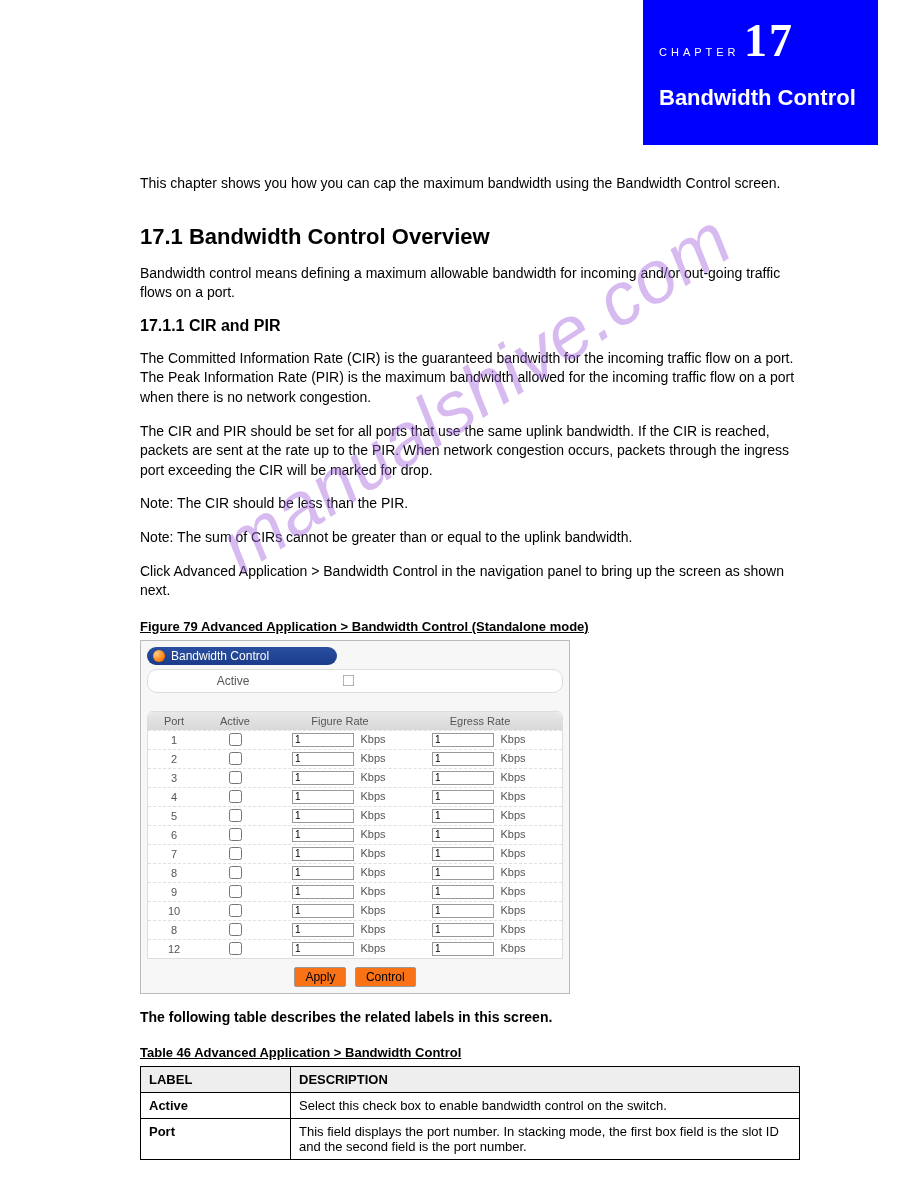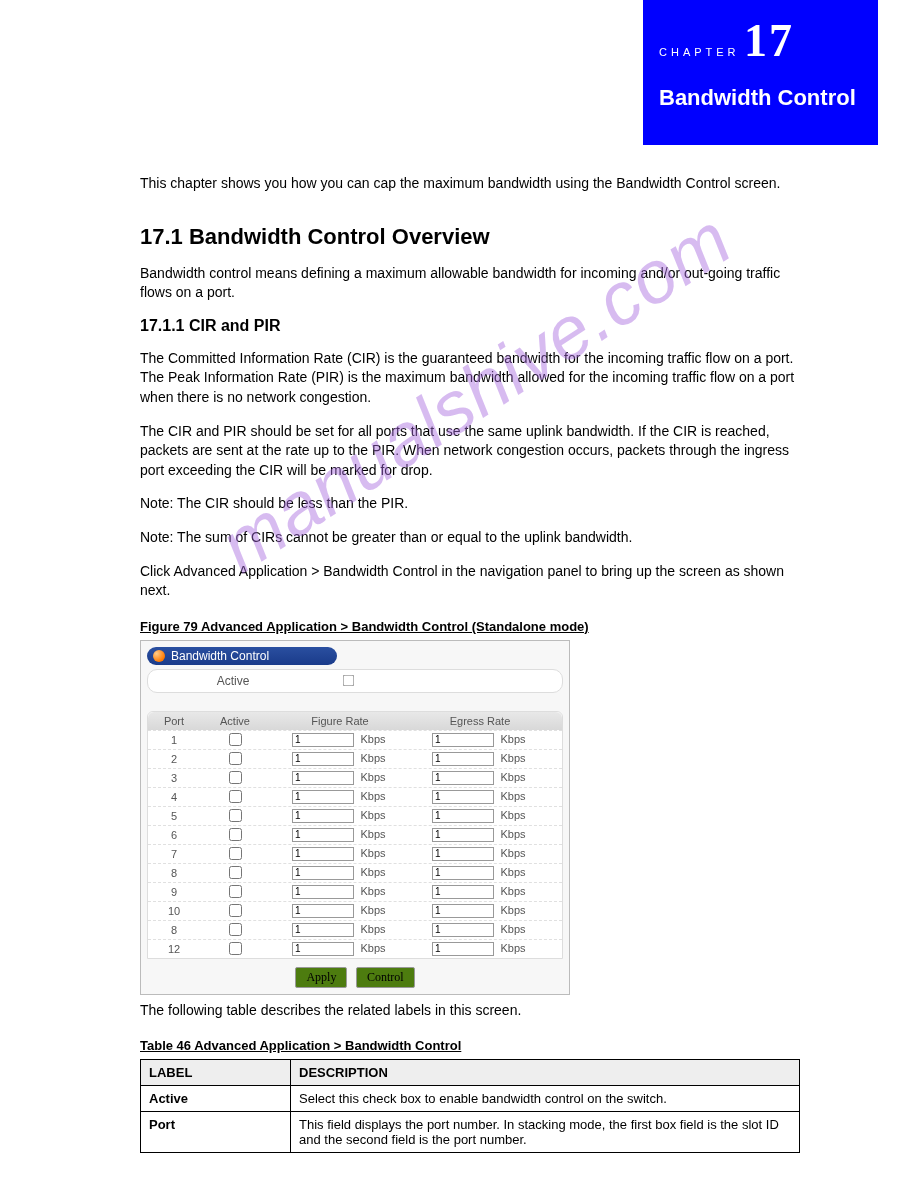--- a/index.html
+++ b/index.html
@@ -132,25 +132,24 @@
     background: #fff;
   }
   .unit { display: inline-block; width: 34px; padding-left: 4px; }
   .btnrow {
     margin-top: 8px;
     text-align: center;
   }
   .btnrow button {
     font-size: 12px;
     padding: 2px 10px;
-    background: #4d7c0f;
+    background: #f97316;
     border: 1px solid #999;
     border-radius: 2px;
     margin: 0 2px;
-    font-family: Liberation Serif, serif;
   }
   
   .wm {
     position: absolute;
     left: 180px; top: 350px;
     color: #a86be0;
     opacity: 0.45;
     font-family: Arial, sans-serif;
     font-size: 74px;
     font-style: italic;
@@ -300,21 +299,21 @@
           </div>
         </div>
     </div>
 
     <div class="btnrow">
       <button>Apply</button>
       <button>Control</button>
     </div>
   </div>
 
-  <p class="para" style="margin-top:6px;">The following table describes the related labels in this screen.</p>
+  <p class="para" style="margin-top:14px;font-weight:bold;">The following table describes the related labels in this screen.</p>
   <div class="figurecap">Table 46   Advanced Application &gt; Bandwidth Control</div>
   <table class="desc-table">
     <tbody>
         <tr>
       <th>LABEL</th>
       <th>DESCRIPTION</th>
     </tr>
     <tr>
       <td class="lbl">Active</td>
       <td>Select this check box to enable bandwidth control on the switch.</td>

